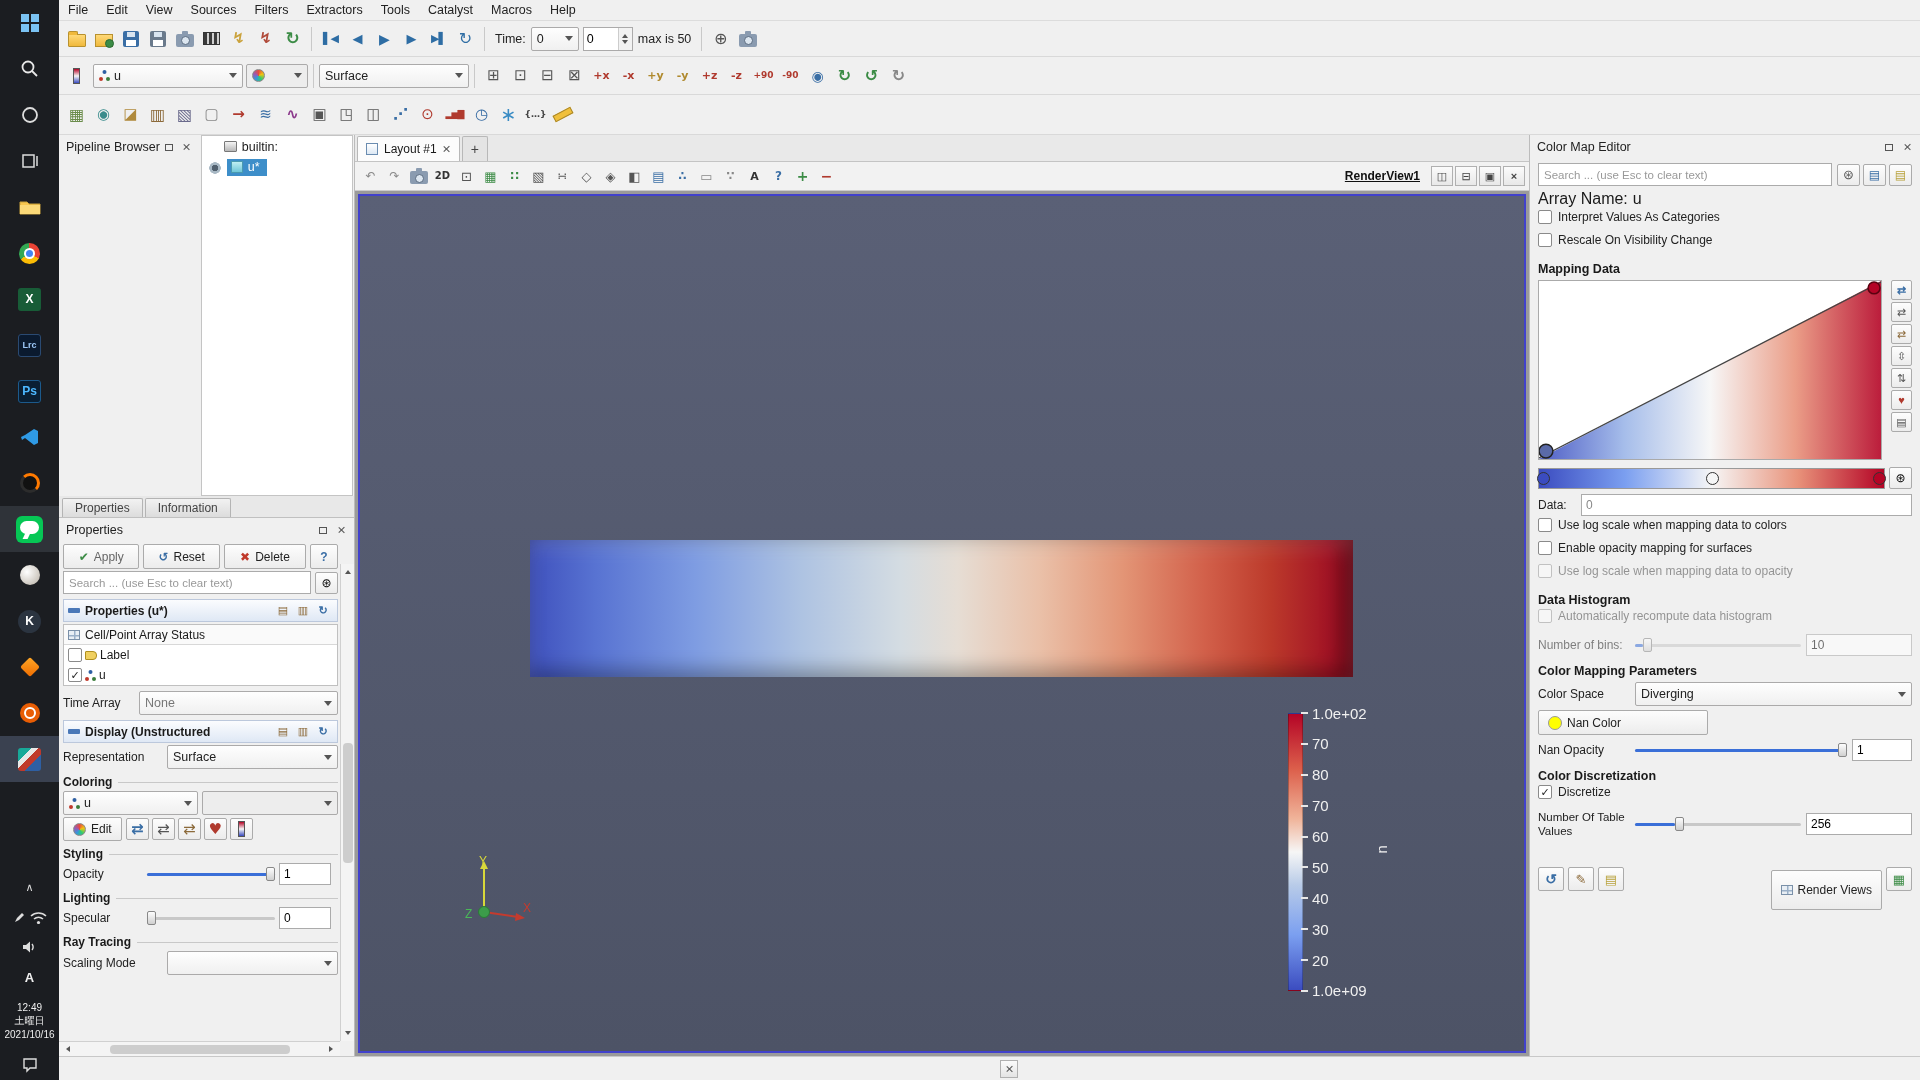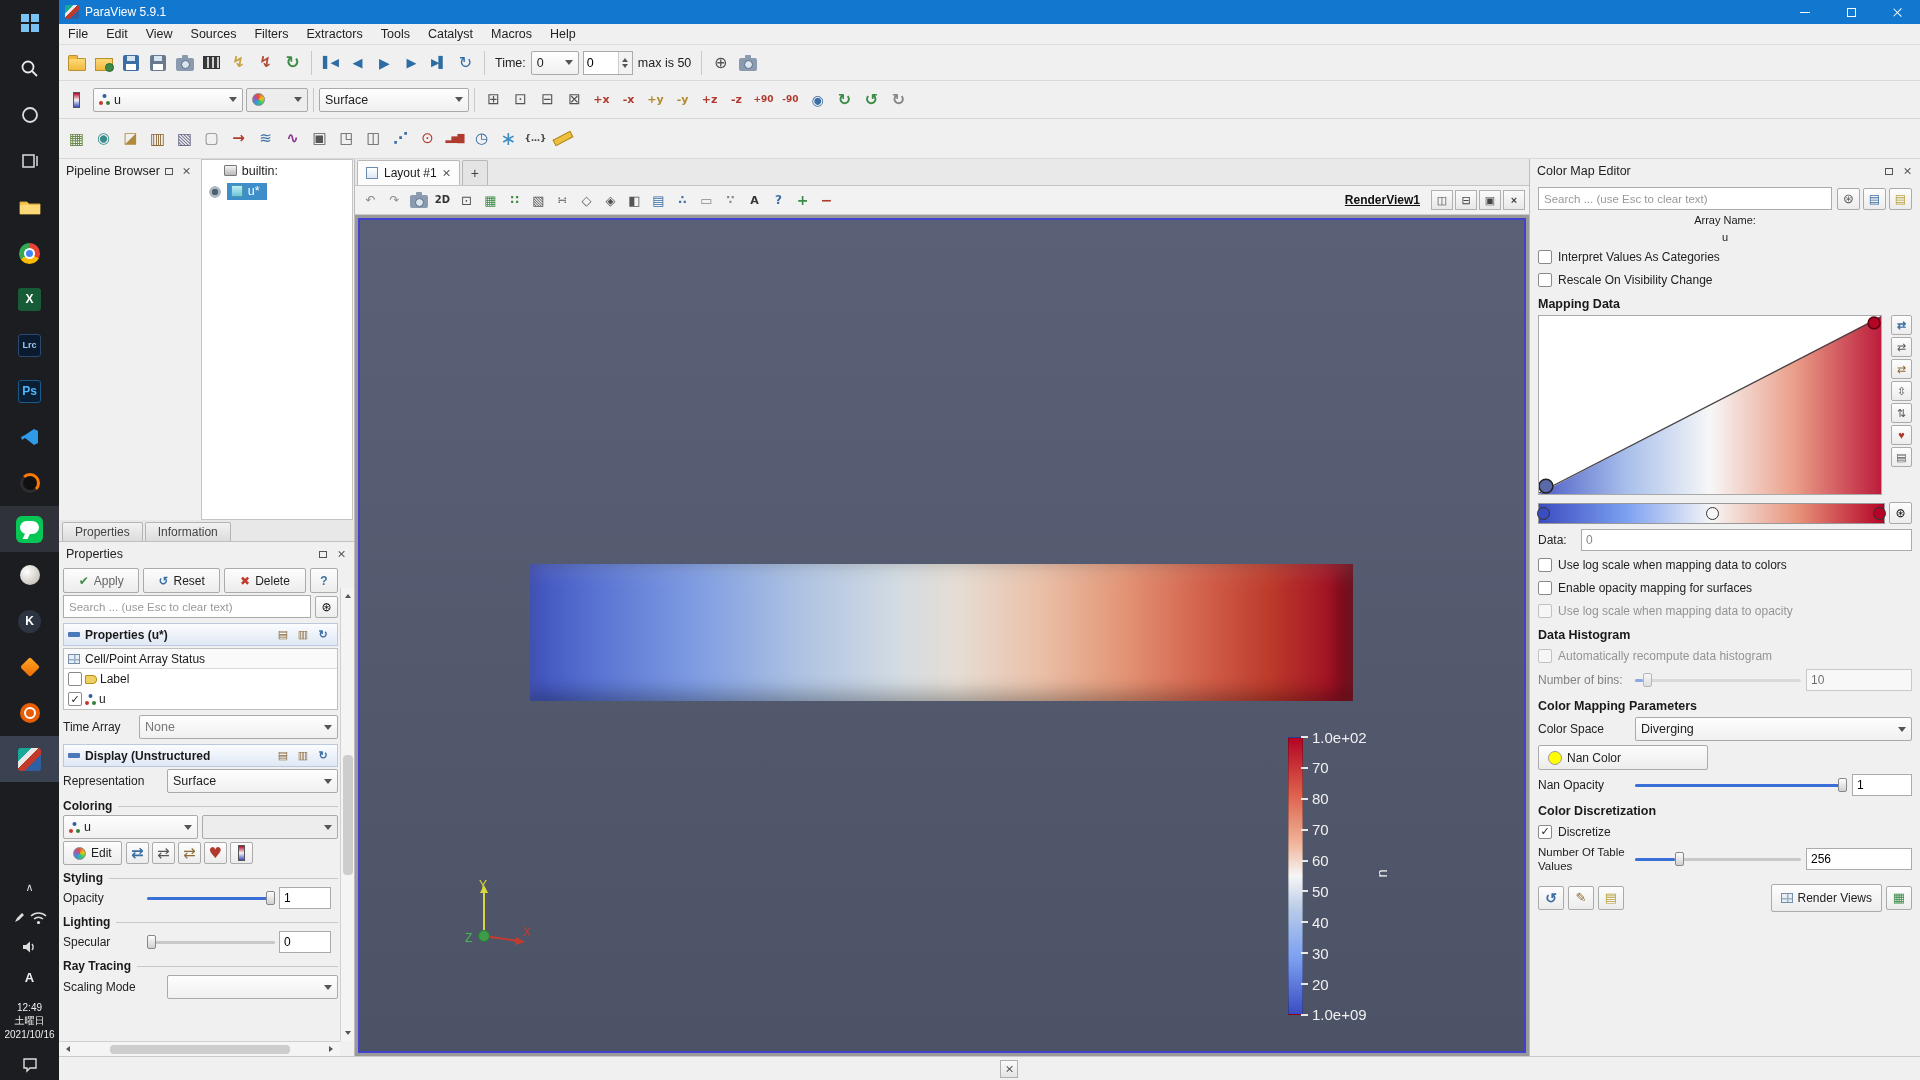--- a/index.html
+++ b/index.html
@@ -177,21 +177,21 @@
   #axes-triad{position:absolute;left:100px;top:658px;}
 
   
   #statusbar{height:24px;background:#f0f0f0;border-top:1px solid #c8c8c8;position:relative;flex:0 0 auto;}
   #status-close{position:absolute;left:941px;top:3px;width:18px;height:18px;display:flex;align-items:center;justify-content:center;border:1px solid #b0b0b0;background:linear-gradient(#fbfbfb,#e4e4e4);}
 
   
   #cme-content{flex:1;padding:2px 8px 4px 8px;display:flex;flex-direction:column;overflow:hidden;}
   .cme-row{display:flex;align-items:center;gap:5px;flex:0 0 auto;margin:2px 0;}
   .cme-bold{font-weight:bold;font-size:12.5px;margin:6px 0 2px;}
-  .cbrow{display:flex;align-items:center;gap:6px;height:23px;flex:0 0 auto;}
+  .cbrow{display:flex;gap:6px;height:23px;flex:0 0 auto;}
   .cblabel{font-size:12px;color:#222;}
   .cb-col{display:flex;flex-direction:column;flex:0 0 auto;}
   #tf-wrap{position:relative;height:182px;flex:0 0 182px;margin:2px 0;}
   #tf-wrap svg{position:absolute;left:0;top:0;border:1px solid #aaa;background:#fff;}
   #tf-btn-col{position:absolute;right:0;top:0;display:flex;flex-direction:column;gap:2px;}
   #tf-btn-col .ibtn{width:21px;height:20px;font-size:11px;}
   #grad-row{display:flex;align-items:center;gap:4px;flex:0 0 auto;margin:3px 0;}
   #grad-bar{position:relative;flex:1;height:21px;background:linear-gradient(90deg,#3b4cc0 0%,#7b9ff0 25%,#f6f6f6 50%,#e8927a 75%,#b40426 100%);border:1px solid #999;}
   .ghandle{position:absolute;top:3px;width:13px;height:13px;border-radius:50%;border:1.5px solid #333;}
   .cme-lbl2{font-size:11.5px;line-height:1.25;color:#222;}
@@ -303,34 +303,20 @@
   </div>
   <div class="tk-cell tk-sm">
     <svg width="16" height="16">
         <path d="M2 2 H14 V11 H8 L5 14 V11 H2 Z" fill="none" stroke="#dddddd" stroke-width="1.4"></path>
       </svg>
   </div>
 </div>
 
 <div id="window">
 
-  <div id="titlebar">
-    <span class="t-icon"></span>
-    <span class="t-title">ParaView 5.9.1</span>
-    <span class="t-sp"></span>
-    <button class="wbtn">
-        <span class="ic-min"></span>
-      </button>
-    <button class="wbtn">
-        <span class="ic-max"></span>
-      </button>
-    <button class="wbtn">
-        <span class="ic-x"></span>
-      </button>
-  </div>
 
   <div id="menubar">
 
       <div class="menu-item">
         <span>File</span>
       </div>
 
       <div class="menu-item">
         <span>Edit</span>
       </div>
@@ -1095,21 +1081,21 @@
               </button>
               <button class="ibtn">
                 <span style="color:#3a6ea5;font-size:12px">▤</span>
               </button>
               <button class="ibtn">
                 <span style="color:#b8a23c;font-size:12px">▤</span>
               </button>
             </span>
         </div>
 
-        <div class="cme-row" style="font-size:11px;flex-direction:column;">
+        <div class="cme-row" style="font-size:16px;">
           <span>Array Name:</span>
           <span>u</span>
         </div>
 
 
         <div class="cb-col">
 
             <div class="cbrow">
               <span class="cb"></span>
               <span class="cblabel">Interpret Values As Categories</span>
@@ -1282,21 +1268,21 @@
                 <span style="color:#3a6ea5;font-weight:bold;font-size:14px">↺</span>
               </button>
               <button class="ibtn" style="width:26px;height:24px;">
                 <span style="color:#8c6a3a;font-size:13px">✎</span>
               </button>
               <button class="ibtn" style="width:26px;height:24px;">
                 <span style="color:#b8a23c;font-size:13px">▤</span>
               </button>
             </span>
           <span class="sp"></span>
-          <button class="btn" style="height:28px;">
+          <button class="btn" style="height:40px;margin-top:21px;">
             <span class="grid-icon"></span>
             <span>Render Views</span>
           </button>
           <button class="ibtn" style="width:26px;height:24px;">
               <span style="color:#3c8c46;font-size:13px;">▦</span>
             </button>
         </div>
       </div>
     </div>
 

